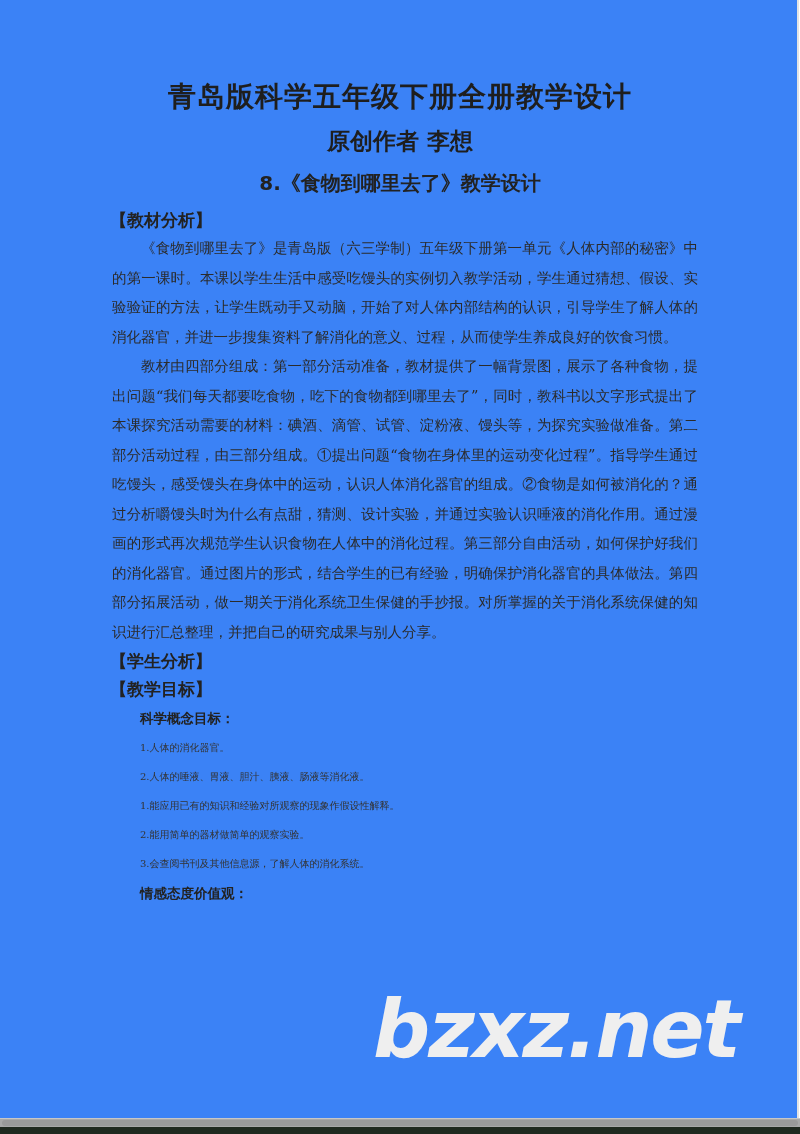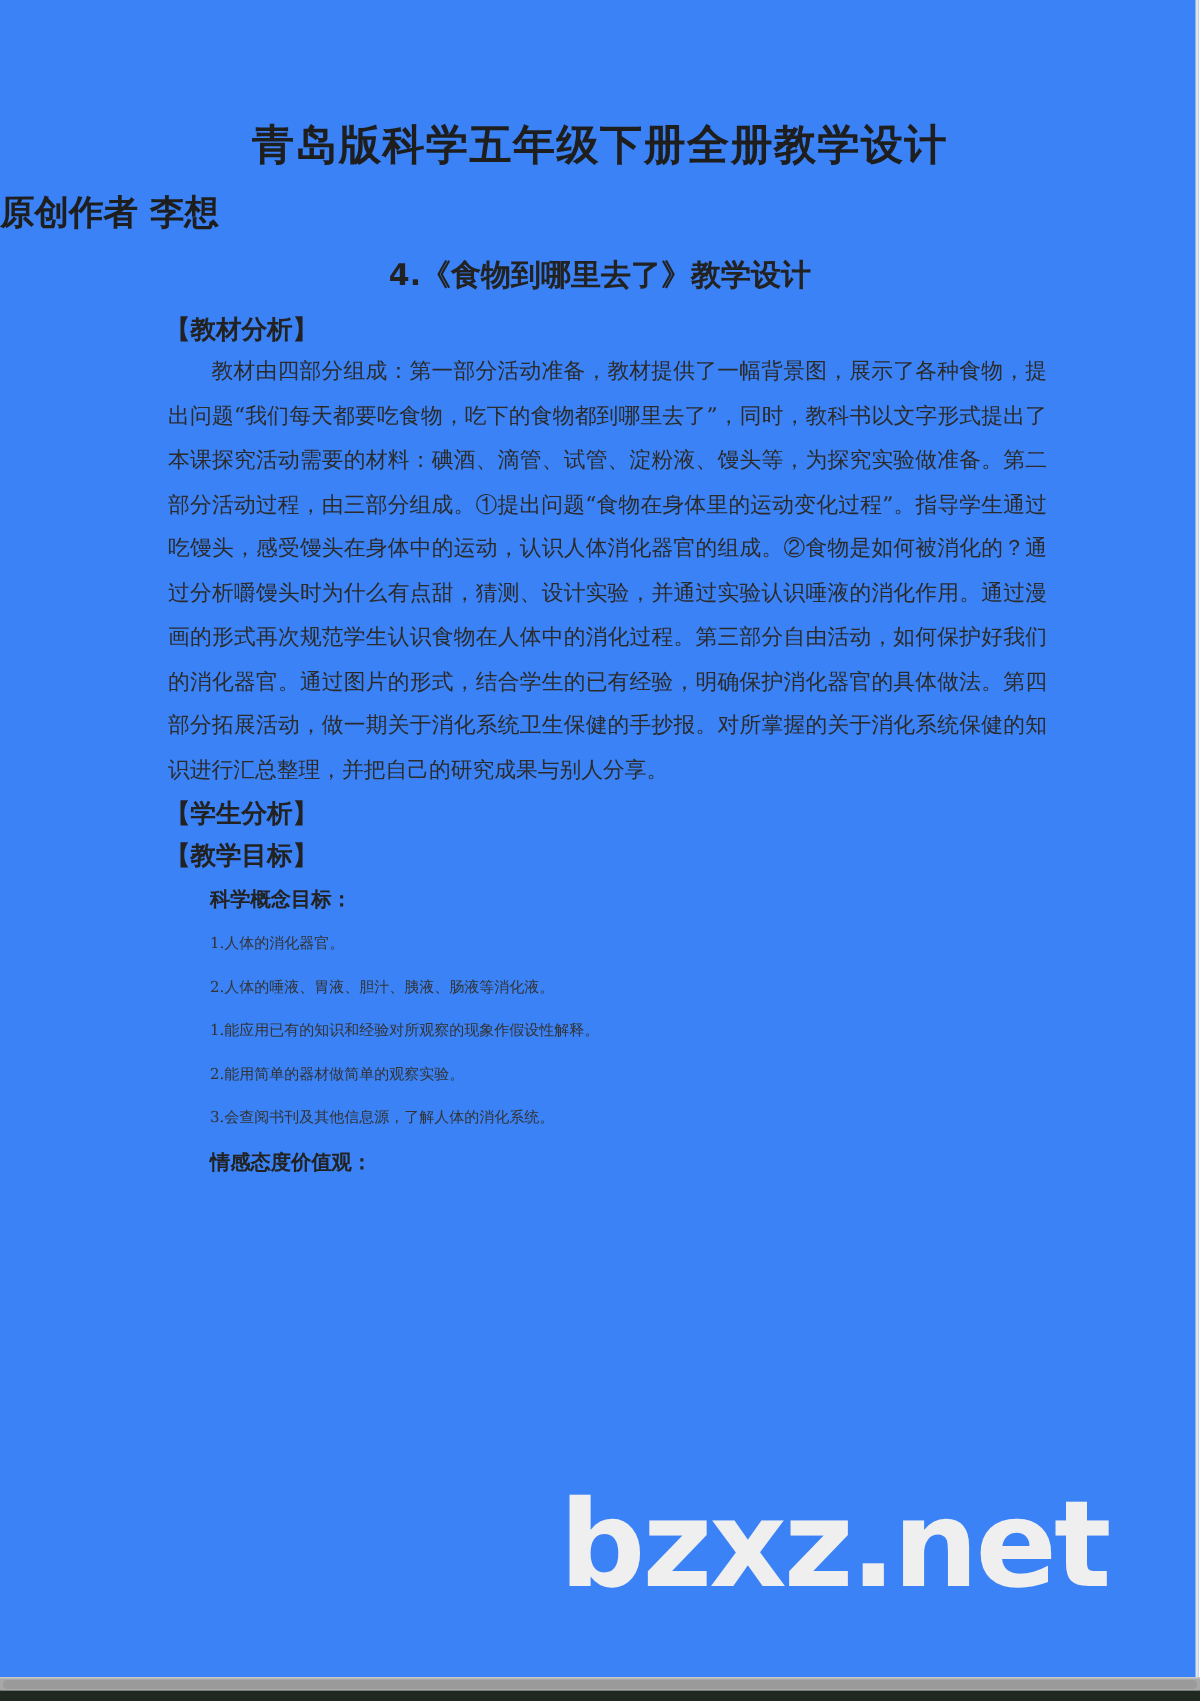--- a/index.html
+++ b/index.html
@@ -31,20 +31,21 @@
     font-family: "DejaVu Sans", "Liberation Sans", sans-serif;
     font-size: 28px;
     font-weight: bold;
     letter-spacing: 1px;
     color: #1e1e1e;
   }
   .doc-author {
     position: absolute;
     left: 0; width: 800px;
     top: 126px;
+    text-align: center;
     font-family: "DejaVu Sans", "Liberation Sans", sans-serif;
     font-size: 23px;
     font-weight: bold;
     color: #1e1e1e;
   }
   .lesson-title {
     position: absolute;
     left: 0; width: 800px;
     top: 170px;
     text-align: center;
@@ -95,20 +96,21 @@
   .watermark {
     position: absolute;
     left: 373px;
     top: 990px;
     font-family: "DejaVu Sans", "Liberation Sans", sans-serif;
     font-weight: bold;
     font-size: 80px;
     letter-spacing: -2px;
     color: #efefef;
     line-height: 80px;
+    font-style: italic;
   }
   .scrollbar-track {
     position: absolute;
     left: 0;
     top: 1118px;
     width: 800px;
     height: 8px;
     background: #a8a8a8;
     border-top: 1px solid #c7c7c7;
   }
@@ -129,24 +131,25 @@
     height: 7px;
     background: #20291f;
   }
 </style>
 </head>
 <body>
 
 <div class="page">
   <div class="doc-title">青岛版科学五年级下册全册教学设计</div>
   <div class="doc-author">原创作者 李想</div>
-  <div class="lesson-title">4.《食物到哪里去了》教学设计</div>
+  <div class="lesson-title">8.《食物到哪里去了》教学设计</div>
 
   <div class="content">
     <div class="section-heading">【教材分析】</div>
+    <p class="para">《食物到哪里去了》是青岛版（六三学制）五年级下册第一单元《人体内部的秘密》中的第一课时。本课以学生生活中感受吃馒头的实例切入教学活动，学生通过猜想、假设、实验验证的方法，让学生既动手又动脑，开始了对人体内部结构的认识，引导学生了解人体的消化器官，并进一步搜集资料了解消化的意义、过程，从而使学生养成良好的饮食习惯。</p>
     <p class="para">教材由四部分组成：第一部分活动准备，教材提供了一幅背景图，展示了各种食物，提出问题“我们每天都要吃食物，吃下的食物都到哪里去了”，同时，教科书以文字形式提出了本课探究活动需要的材料：碘酒、滴管、试管、淀粉液、馒头等，为探究实验做准备。第二部分活动过程，由三部分组成。①提出问题“食物在身体里的运动变化过程”。指导学生通过吃馒头，感受馒头在身体中的运动，认识人体消化器官的组成。②食物是如何被消化的？通过分析嚼馒头时为什么有点甜，猜测、设计实验，并通过实验认识唾液的消化作用。通过漫画的形式再次规范学生认识食物在人体中的消化过程。第三部分自由活动，如何保护好我们的消化器官。通过图片的形式，结合学生的已有经验，明确保护消化器官的具体做法。第四部分拓展活动，做一期关于消化系统卫生保健的手抄报。对所掌握的关于消化系统保健的知识进行汇总整理，并把自己的研究成果与别人分享。</p>
 
     <div class="section-heading">【学生分析】</div>
 
     <div class="section-heading">【教学目标】</div>
 
     <div class="sub-heading">科学概念目标：</div>
     <div class="list-item">1.人体的消化器官。</div>
     <div class="list-item">2.人体的唾液、胃液、胆汁、胰液、肠液等消化液。</div>
 

